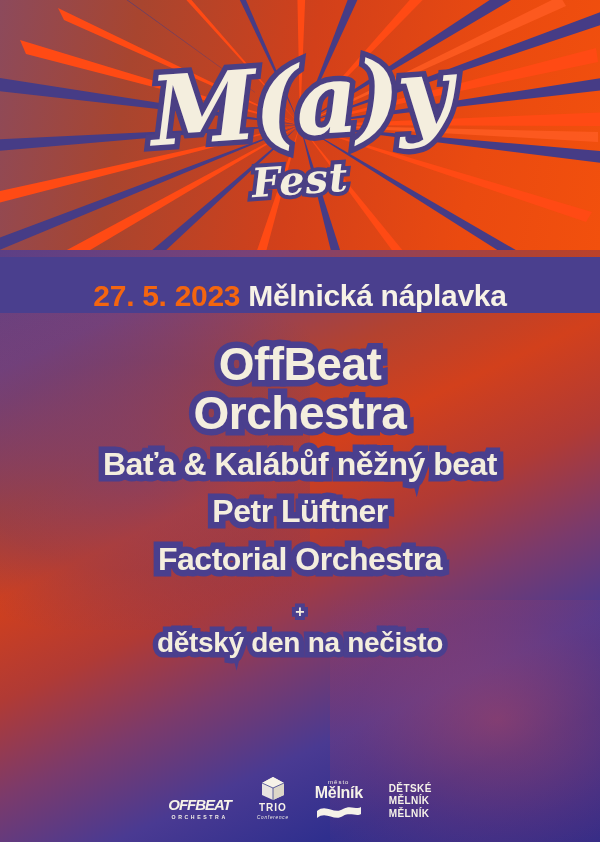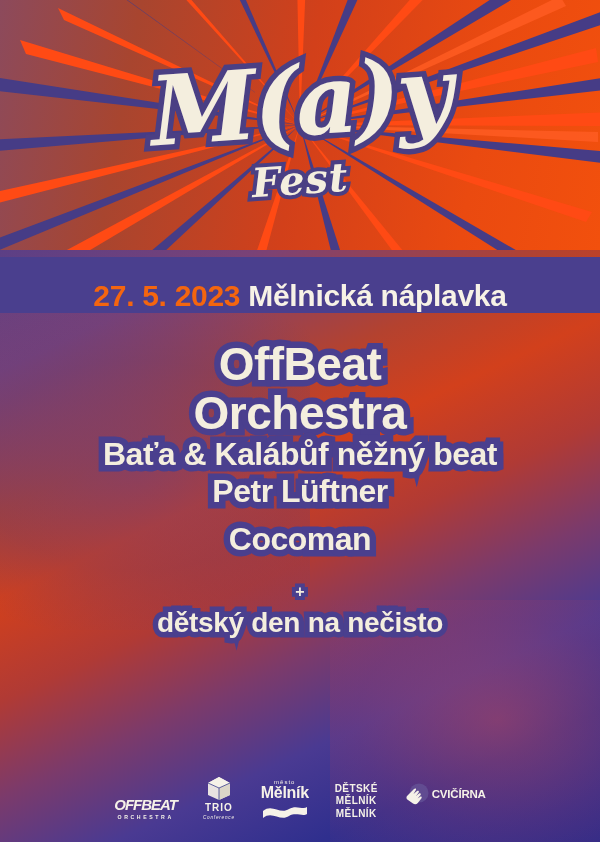--- a/index.html
+++ b/index.html
@@ -140,22 +140,22 @@
   .act {
     display: block;
     color: #F4EEDE;
     font-weight: bold;
     letter-spacing: -0.5px;
     -webkit-text-stroke: 13px #4A3F8E;
     paint-order: stroke fill;
     line-height: 1.06;
   }
   .act.headline { font-size: 46px; }
-  .act.a2 { font-size: 32px; }
-  .act.a3 { font-size: 32px; margin-top: 4px; }
+  .act.a2 { font-size: 32px; margin-top: 10px; }
+  .act.a3 { font-size: 32px; margin-top: 14px; }
   .act.a4 { font-size: 32px; margin-top: 14px; }
   .act.a5 { font-size: 32px; margin-top: 14px; }
 
   .plus {
     display: block;
     margin-top: 26px;
     font-size: 16px;
     font-weight: bold;
     color: #F4EEDE;
     -webkit-text-stroke: 8px #4A3F8E;
@@ -215,21 +215,21 @@
   
   .sp-melnik .me-top { font-size: 6px; letter-spacing: 1px; line-height: 1; }
   .sp-melnik .me-main {
     font-size: 16px; font-weight: bold; letter-spacing: -0.3px; line-height: 1.05;
   }
   .sp-melnik .wave { margin-top: 2px; }
 
   
   .sp-radio .rd {
     font-size: 10px; font-weight: bold; letter-spacing: 0.4px; line-height: 1.25;
-    text-align: center;
+    text-align: left;
   }
 
   
   .sp-cvic { flex-direction: row; align-items: center; gap: 2px; }
   .sp-cvic .cv-txt {
     font-size: 11.5px; font-weight: bold; letter-spacing: -0.2px;
   }
 </style>
 </head>
 <body>
@@ -288,21 +288,21 @@
       <span class="date-num">27. 5. 2023</span>
       <span class="date-place">Mělnická náplavka</span>
     </div>
   </div>
 
   <div class="lineup">
     <span class="act headline">OffBeat</span>
     <span class="act headline">Orchestra</span>
     <span class="act a2">Baťa &amp; Kalábůf něžný beat</span>
     <span class="act a3">Petr Lüftner</span>
-    <span class="act a5">Cocoman</span>
+    <span class="act a4">Factorial Orchestra</span>
     <span class="plus">+</span>
     <span class="extra">dětský den na nečisto</span>
   </div>
 
   <div class="sponsors">
 
     <div class="sp sp-offbeat">
       <div class="ob-main">OFFBEAT</div>
       <div class="ob-sub">ORCHESTRA</div>
     </div>
@@ -329,22 +329,15 @@
     </div>
 
     <div class="sp sp-radio">
       <div class="rd">
         <div>DĚTSKÉ</div>
         <div>MĚLNÍK</div>
         <div>MĚLNÍK</div>
       </div>
     </div>
 
-    <div class="sp sp-cvic">
-      <svg width="26" height="24" viewBox="0 0 26 24">
-        <circle cx="15" cy="11" r="9.5" fill="#6b5f9e" opacity="0.55"></circle>
-        <path d="M3,14 L10,7 C11,6 12.5,6.4 12,7.8 L9.5,12 L13,9 C14,8.2 15.4,8.8 14.8,10.2 L12,14 L15,11.6 C16,10.9 17.2,11.6 16.6,12.9 L13.6,16.6 L16.2,14.8 C17.2,14.2 18.2,15 17.5,16.2 L13.8,21 C12.6,22.4 10.6,22.6 9,21.6 L4,18 C2.4,17 2,15.4 3,14 Z" fill="#F6F2E8"></path>
-      </svg>
-      <div class="cv-txt">CVIČÍRNA</div>
-    </div>
 
   </div>
 </div>
 
 </body></html>

